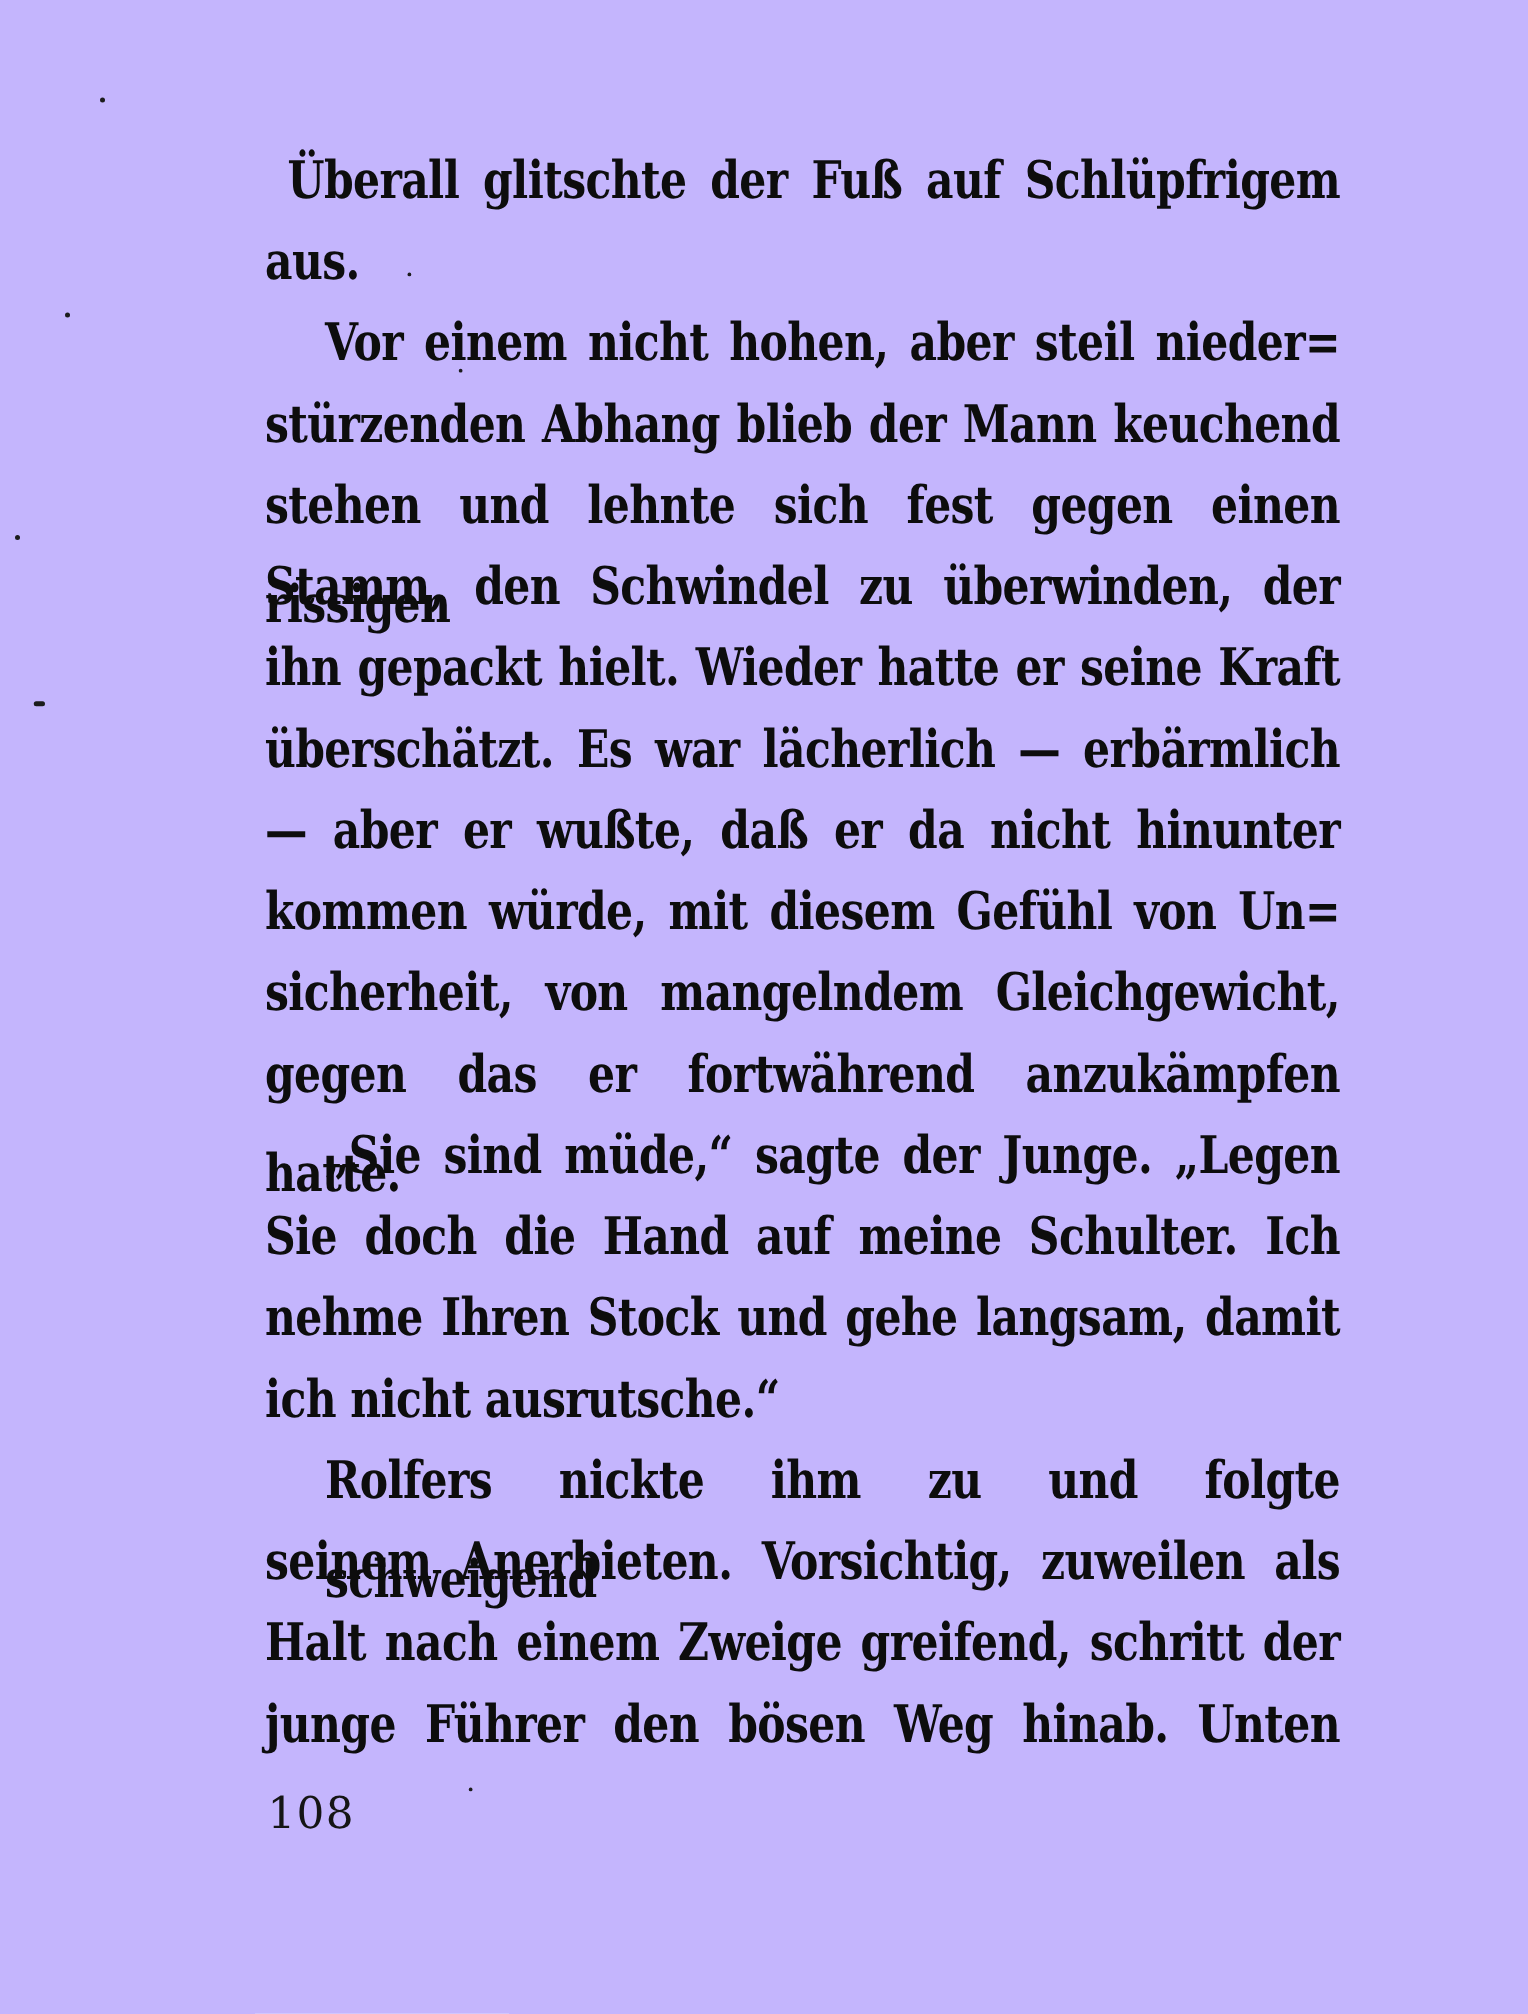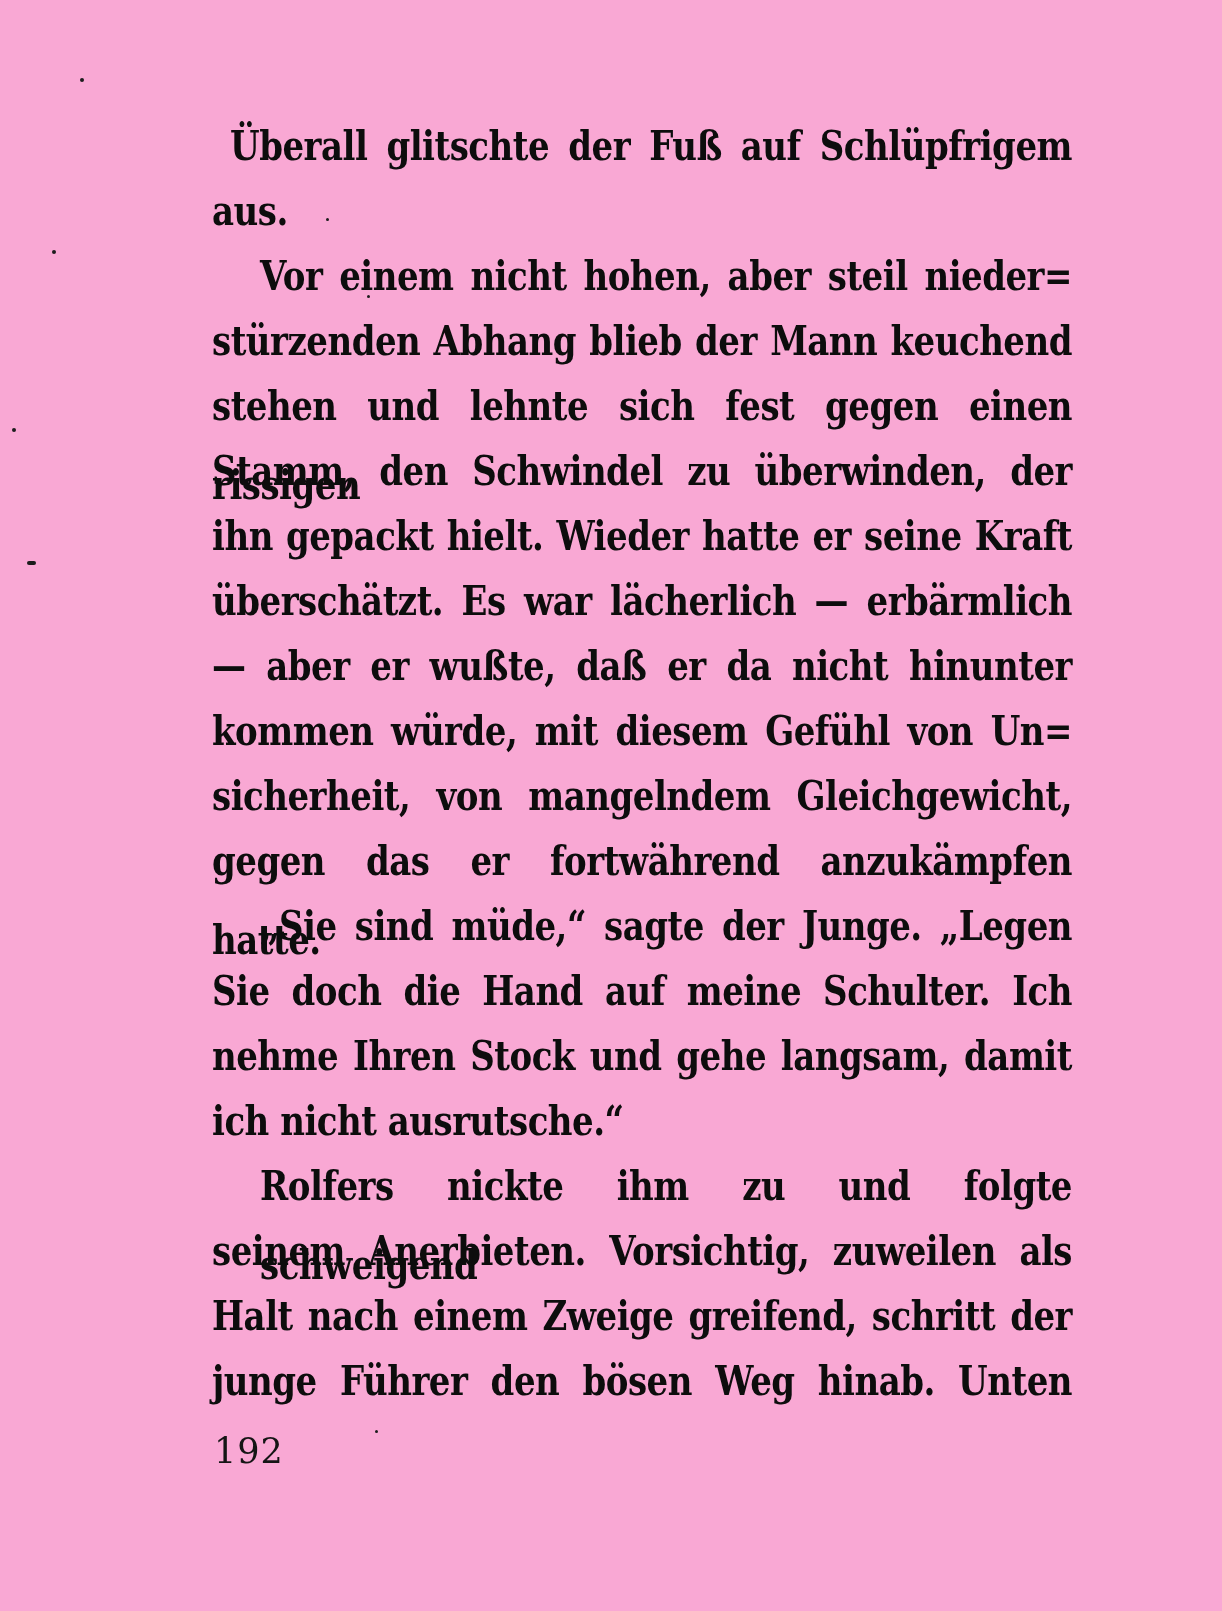--- a/index.html
+++ b/index.html
@@ -8,21 +8,21 @@
     width: 1222px;
     height: 1611px;
     overflow: hidden;
     background: #ffffff;
   }
   .page {
     position: absolute;
     left: 0; top: 0;
     width: 1222px;
     height: 1611px;
-    background: #f9a8d4;
+    background: #c4b5fd;
     font-family: "DejaVu Serif", "Liberation Serif", serif;
     color: #0d0d0d;
   }
   .text-block {
     position: absolute;
     left: 212px;
     top: 113px;
     width: 860px;
   }
   .line {
@@ -88,21 +88,21 @@
       <div class="line fill">gegen das er fortwährend anzukämpfen hatte.</div>
       <div class="line indent fill">„Sie sind müde,“ sagte der Junge. „Legen</div>
       <div class="line fill">Sie doch die Hand auf meine Schulter. Ich</div>
       <div class="line fill">nehme Ihren Stock und gehe langsam, damit</div>
       <div class="line">ich nicht ausrutsche.“</div>
       <div class="line indent fill">Rolfers nickte ihm zu und folgte schweigend</div>
       <div class="line fill">seinem Anerbieten. Vorsichtig, zuweilen als</div>
       <div class="line fill">Halt nach einem Zweige greifend, schritt der</div>
       <div class="line fill">junge Führer den bösen Weg hinab. Unten</div>
     </div>
-  <div class="page-number">192</div>
+  <div class="page-number">108</div>
   <div class="speck s1"></div>
   <div class="speck s2"></div>
   <div class="speck s3"></div>
   <div class="speck s4"></div>
   <div class="speck s5"></div>
   <div class="speck s6"></div>
   <div class="speck s7"></div>
 </div>
 
 </body></html>

